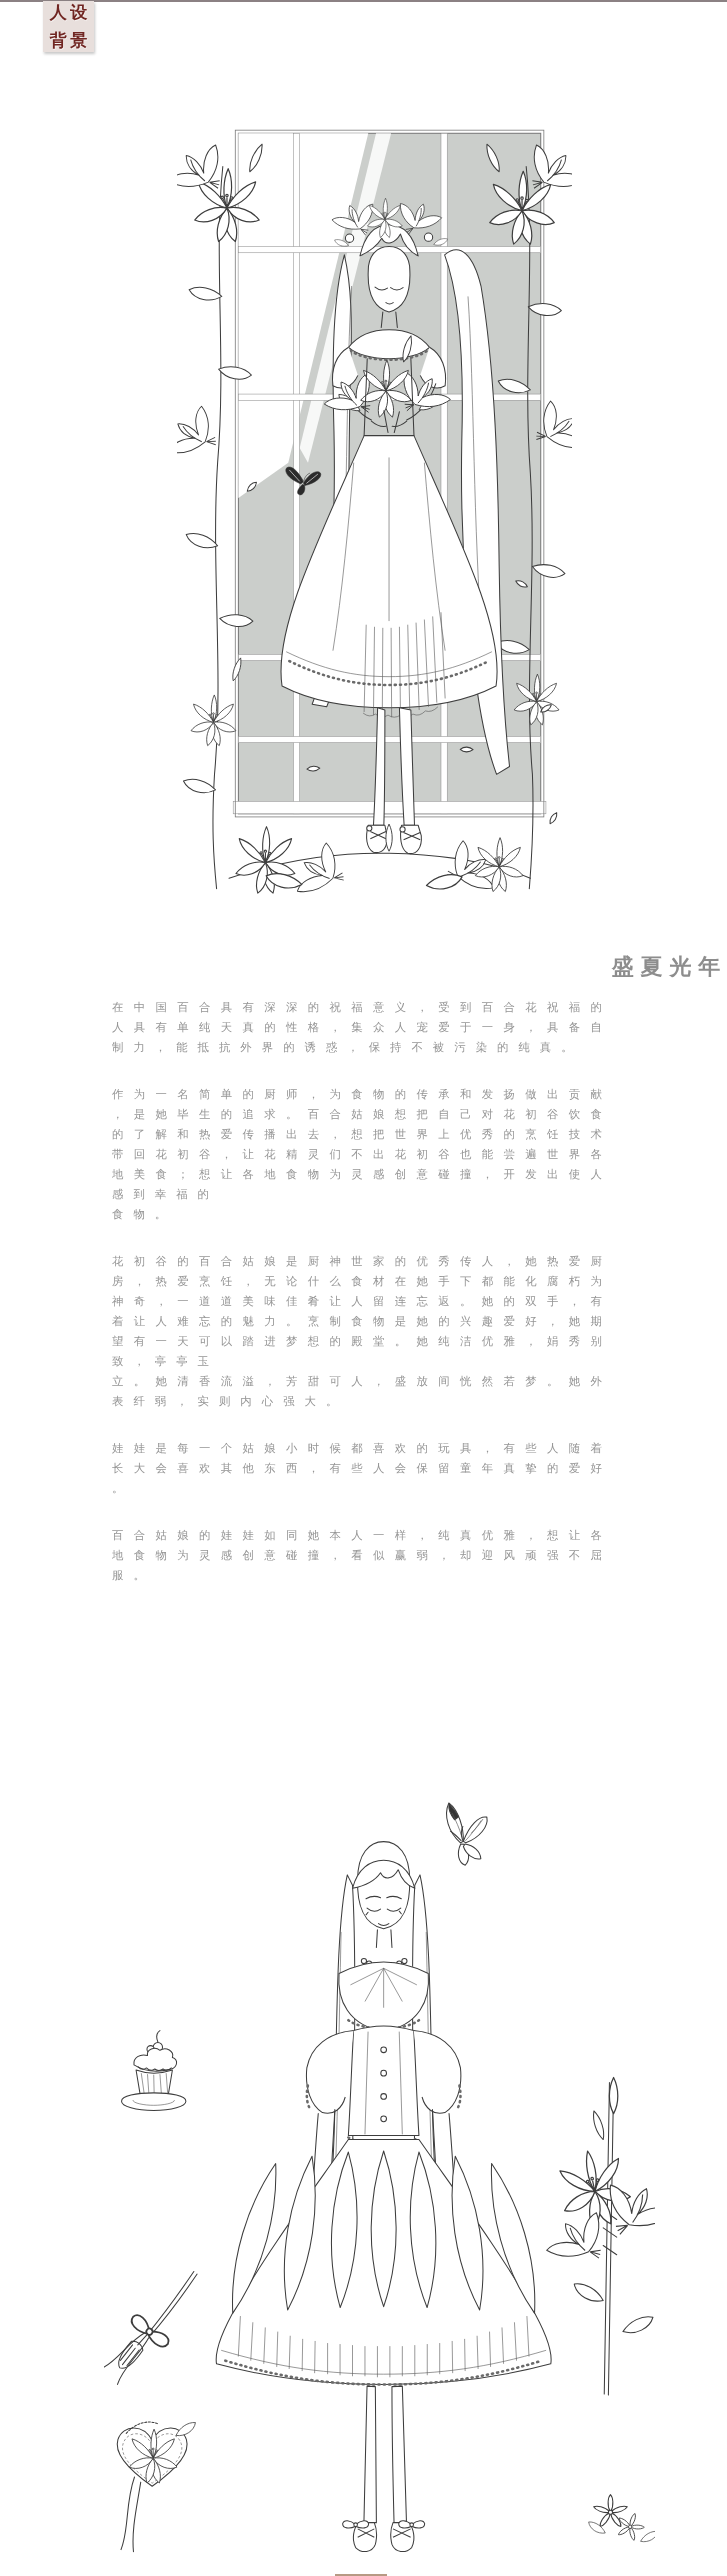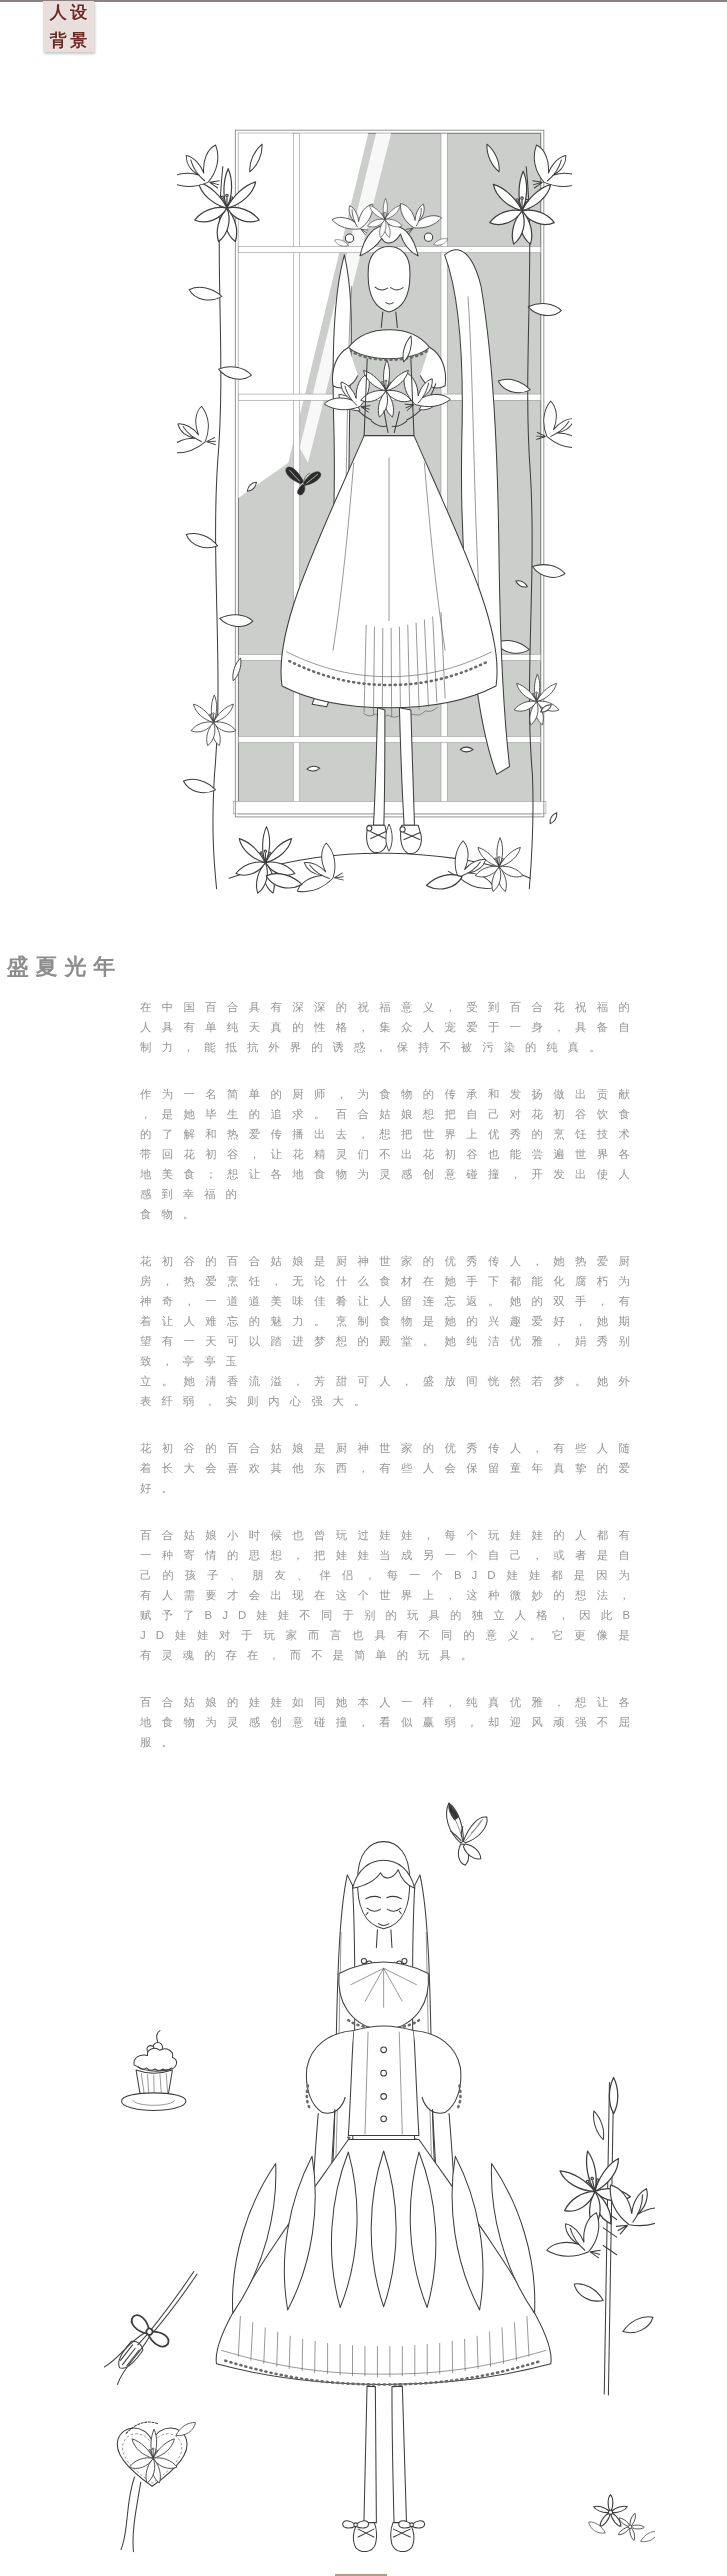--- a/index.html
+++ b/index.html
@@ -19,21 +19,21 @@
     display:flex;flex-direction:column;align-items:center;justify-content:center;
     color:#702622;font-weight:bold;font-size:17px;line-height:22px;
     letter-spacing:3.6px;text-indent:3.6px;
     text-shadow:0.5px 0.5px 0 rgba(255,255,255,0.6);
     gap:6px;
   }
   .hero-top{position:absolute;left:177px;top:99px;width:395px;height:800px;}
   .hero-bottom{position:absolute;left:104px;top:1797px;width:551px;height:763px;}
   .article-title{
     position:absolute;left:0;top:938px;width:727px;
-    text-align:left;color:#8d8d8d;font-weight:bold;
+    text-align:right;color:#8d8d8d;font-weight:bold;
     font-size:22px;line-height:27px;letter-spacing:6.8px;text-indent:6.8px;
   }
   .article-body{
     position:absolute;left:112px;top:997px;width:500px;
     color:#959595;font-size:11.4px;line-height:20px;letter-spacing:10px;
     text-align:justify;
   }
   .article-body p{
     margin:0 0 27px 0;
     white-space:pre-line;
@@ -210,28 +210,27 @@
     <use href="#petalF" transform="translate(545,1252) rotate(15)"></use>
     <use href="#petalF" transform="translate(652,928) rotate(40)"></use>
     <use href="#petalF" transform="translate(135,755) rotate(-30)"></use>
     <use href="#petalF" transform="translate(250,1290) rotate(10)"></use>
     <use href="#petalF" transform="translate(718,1395) rotate(-45)"></use>
   </g>
 </svg>
 
 <h1 class="article-title" style="color: rgb(141, 141, 141);">盛夏光年</h1>
 
-<div class="article-body" style="color: rgb(149, 149, 149); margin-left: 28px;">
+<div class="article-body" style="color: rgb(149, 149, 149);">
   <p>在中国百合具有深深的祝福意义，受到百合花祝福的人具有单纯天真的性格，集众人宠爱于一身，具备自制力，能抵抗外界的诱惑，保持不被污染的纯真。</p>
   <p>作为一名简单的厨师，为食物的传承和发扬做出贡献，是她毕生的追求。百合姑娘想把自己对花初谷饮食的了解和热爱传播出去，想把世界上优秀的烹饪技术带回花初谷，让花精灵们不出花初谷也能尝遍世界各地美食；想让各地食物为灵感创意碰撞，开发出使人感到幸福的
 食物。</p>
   <p>花初谷的百合姑娘是厨神世家的优秀传人，她热爱厨房，热爱烹饪，无论什么食材在她手下都能化腐朽为神奇，一道道美味佳肴让人留连忘返。她的双手，有着让人难忘的魅力。烹制食物是她的兴趣爱好，她期望有一天可以踏进梦想的殿堂。她纯洁优雅，娟秀别致，亭亭玉
 立。她清香流溢，芳甜可人，盛放间恍然若梦。她外表纤弱，实则内心强大。</p>
-  <p>花初谷的百合姑娘是厨神世家的优秀传人，有些人随着长大会喜欢其他东西，有些人会保留童年真挚的爱好。</p>
-  <p>百合姑娘小时候也曾玩过娃娃，每个玩娃娃的人都有一种寄情的思想，把娃娃当成另一个自己，或者是自己的孩子、朋友、伴侣，每一个BJD娃娃都是因为有人需要才会出现在这个世界上，这种微妙的想法，赋予了BJD娃娃不同于别的玩具的独立人格，因此BJD娃娃对于玩家而言也具有不同的意义。它更像是有灵魂的存在，而不是简单的玩具。</p>
+  <p>娃娃是每一个姑娘小时候都喜欢的玩具，有些人随着长大会喜欢其他东西，有些人会保留童年真挚的爱好。</p>
   <p>百合姑娘的娃娃如同她本人一样，纯真优雅，想让各地食物为灵感创意碰撞，看似赢弱，却迎风顽强不屈服。</p>
 </div>
 
 <svg class="hero-bottom" viewBox="0 0 1060 1470" xmlns="http://www.w3.org/2000/svg">
   <defs>
     <g id="bowK">
       <path d="M0,0 C-11,-10 -23,-10 -25,-2 C-25,7 -12,9 0,3Z"></path>
       <path d="M0,0 C11,-10 23,-10 25,-2 C25,7 12,9 0,3Z"></path>
       <circle r="3.5"></circle>
     </g>

